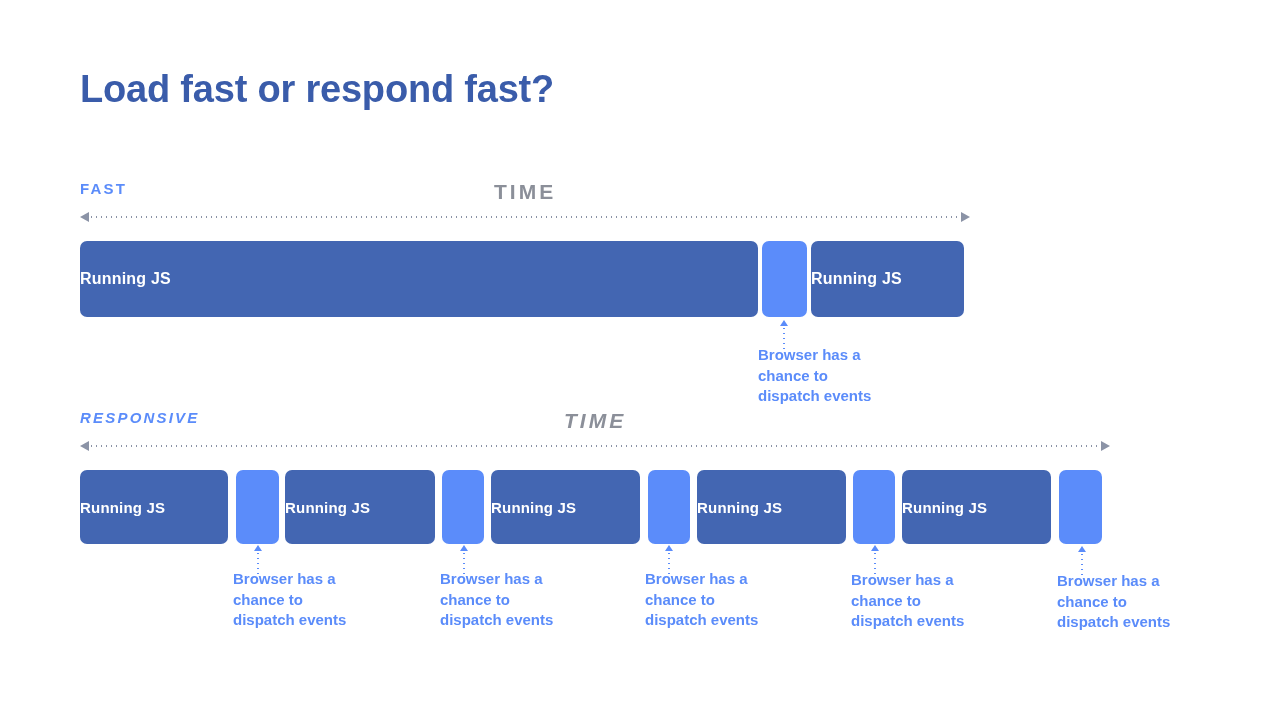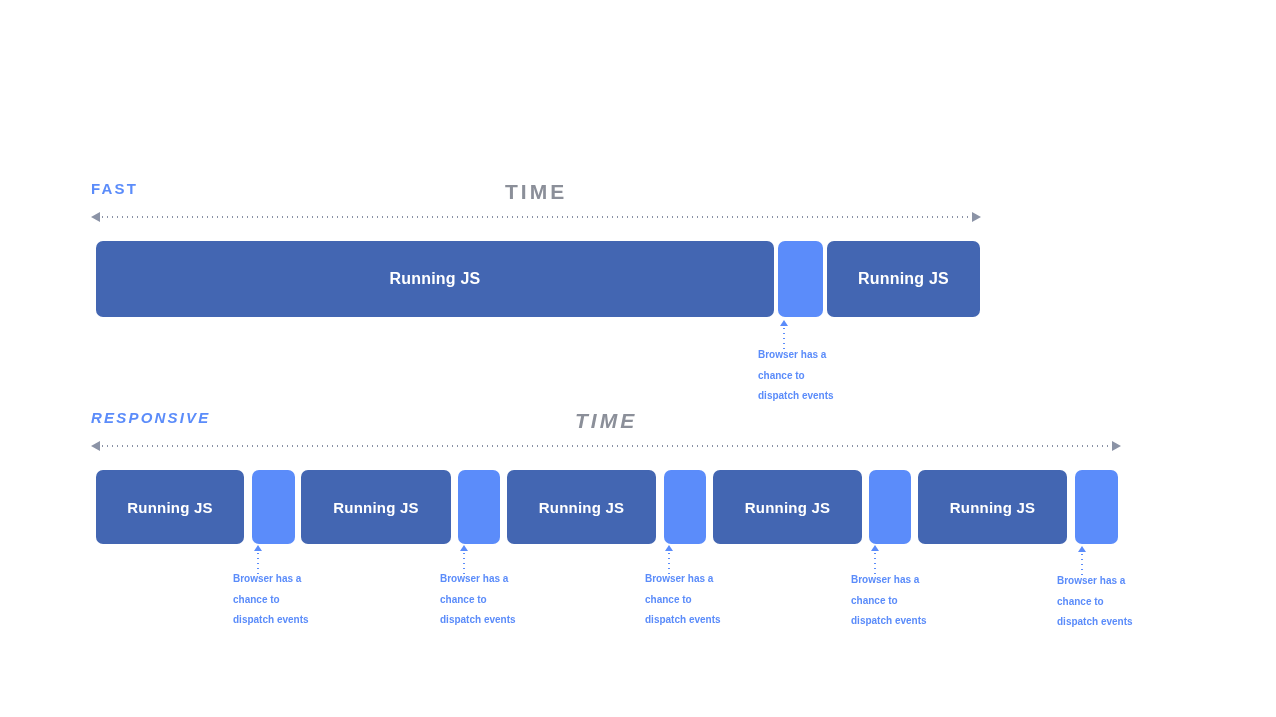--- a/index.html
+++ b/index.html
@@ -29,21 +29,21 @@
     font-size: 38px;
     font-weight: bold;
     color: #3a5caa;
     letter-spacing: -0.2px;
     white-space: nowrap;
   }
 
   
   .section {
     position: absolute;
-    left: 11px;
+    left: 0;
     right: 0;
   }
   .section-fast { top: 180px; }
   .section-responsive { top: 409px; font-style: italic; }
 
   .axis-label-row {
     position: relative;
     height: 24px;
   }
   .axis-name {
@@ -113,23 +113,21 @@
   }
   .timeline-fast { top: 241px; height: 76px; }
   .timeline-resp { top: 470px; height: 74px; }
 
   .bar {
     position: absolute;
     top: 0;
     border-radius: 7px;
     display: flex;
     align-items: center;
-    justify-content: center;
     box-sizing: border-box;
-    margin-left: 16px;
   }
   .bar.run {
     background: #4366b2;
     color: #ffffff;
     font-size: 16px;
     font-weight: bold;
     letter-spacing: 0.2px;
   }
   .timeline-fast .bar { height: 76px; }
   .timeline-resp .bar { height: 74px; }
@@ -158,32 +156,33 @@
     left: 0;
     top: 0;
     width: 0;
     height: 0;
     border-left: 4px solid transparent;
     border-right: 4px solid transparent;
     border-bottom: 6px solid #5b8cfa;
   }
   .callout-text {
     position: absolute;
-    font-size: 10px;
+    font-size: 15px;
     font-weight: bold;
     color: #5b8cfa;
     line-height: 20.5px;
     white-space: pre-line;
   }
 </style>
 </head>
 <body>
 
 <div class="slide">
 
+  <div class="title">Load fast or respond fast?</div>
 
   <div class="section section-fast">
     <div class="axis-label-row">
       <div class="axis-name">FAST</div>
       <div class="axis-time fast-time">TIME</div>
       <div class="axis-line fast-axis">
         <span class="arrow-left"></span>
         <span class="axis-dots"></span>
         <span class="arrow-right"></span>
       </div>

